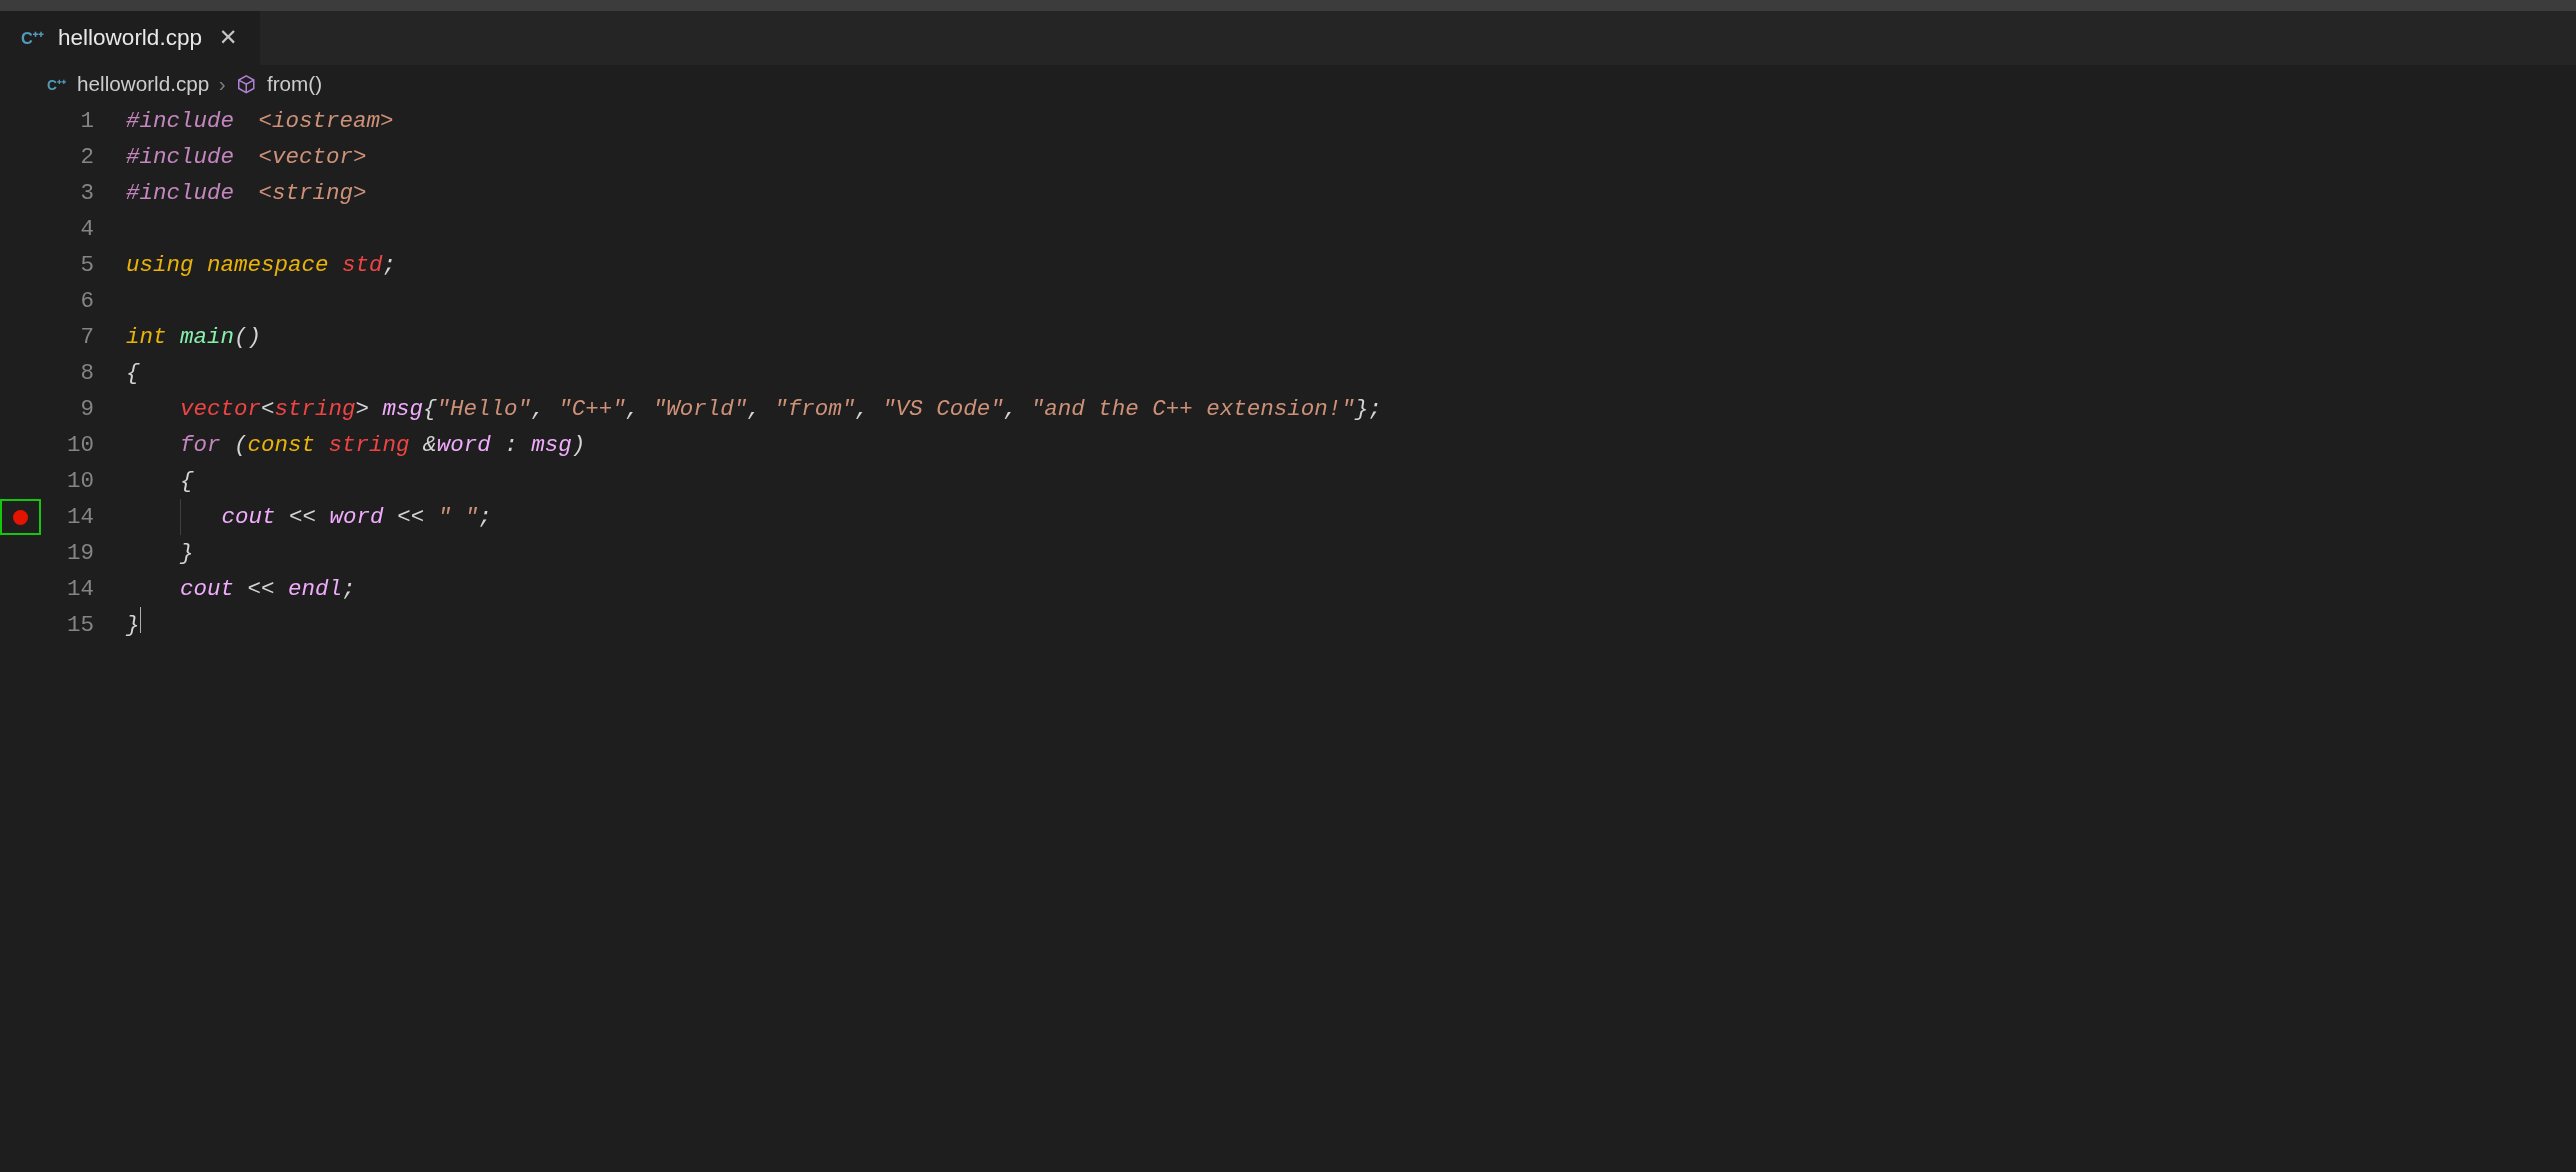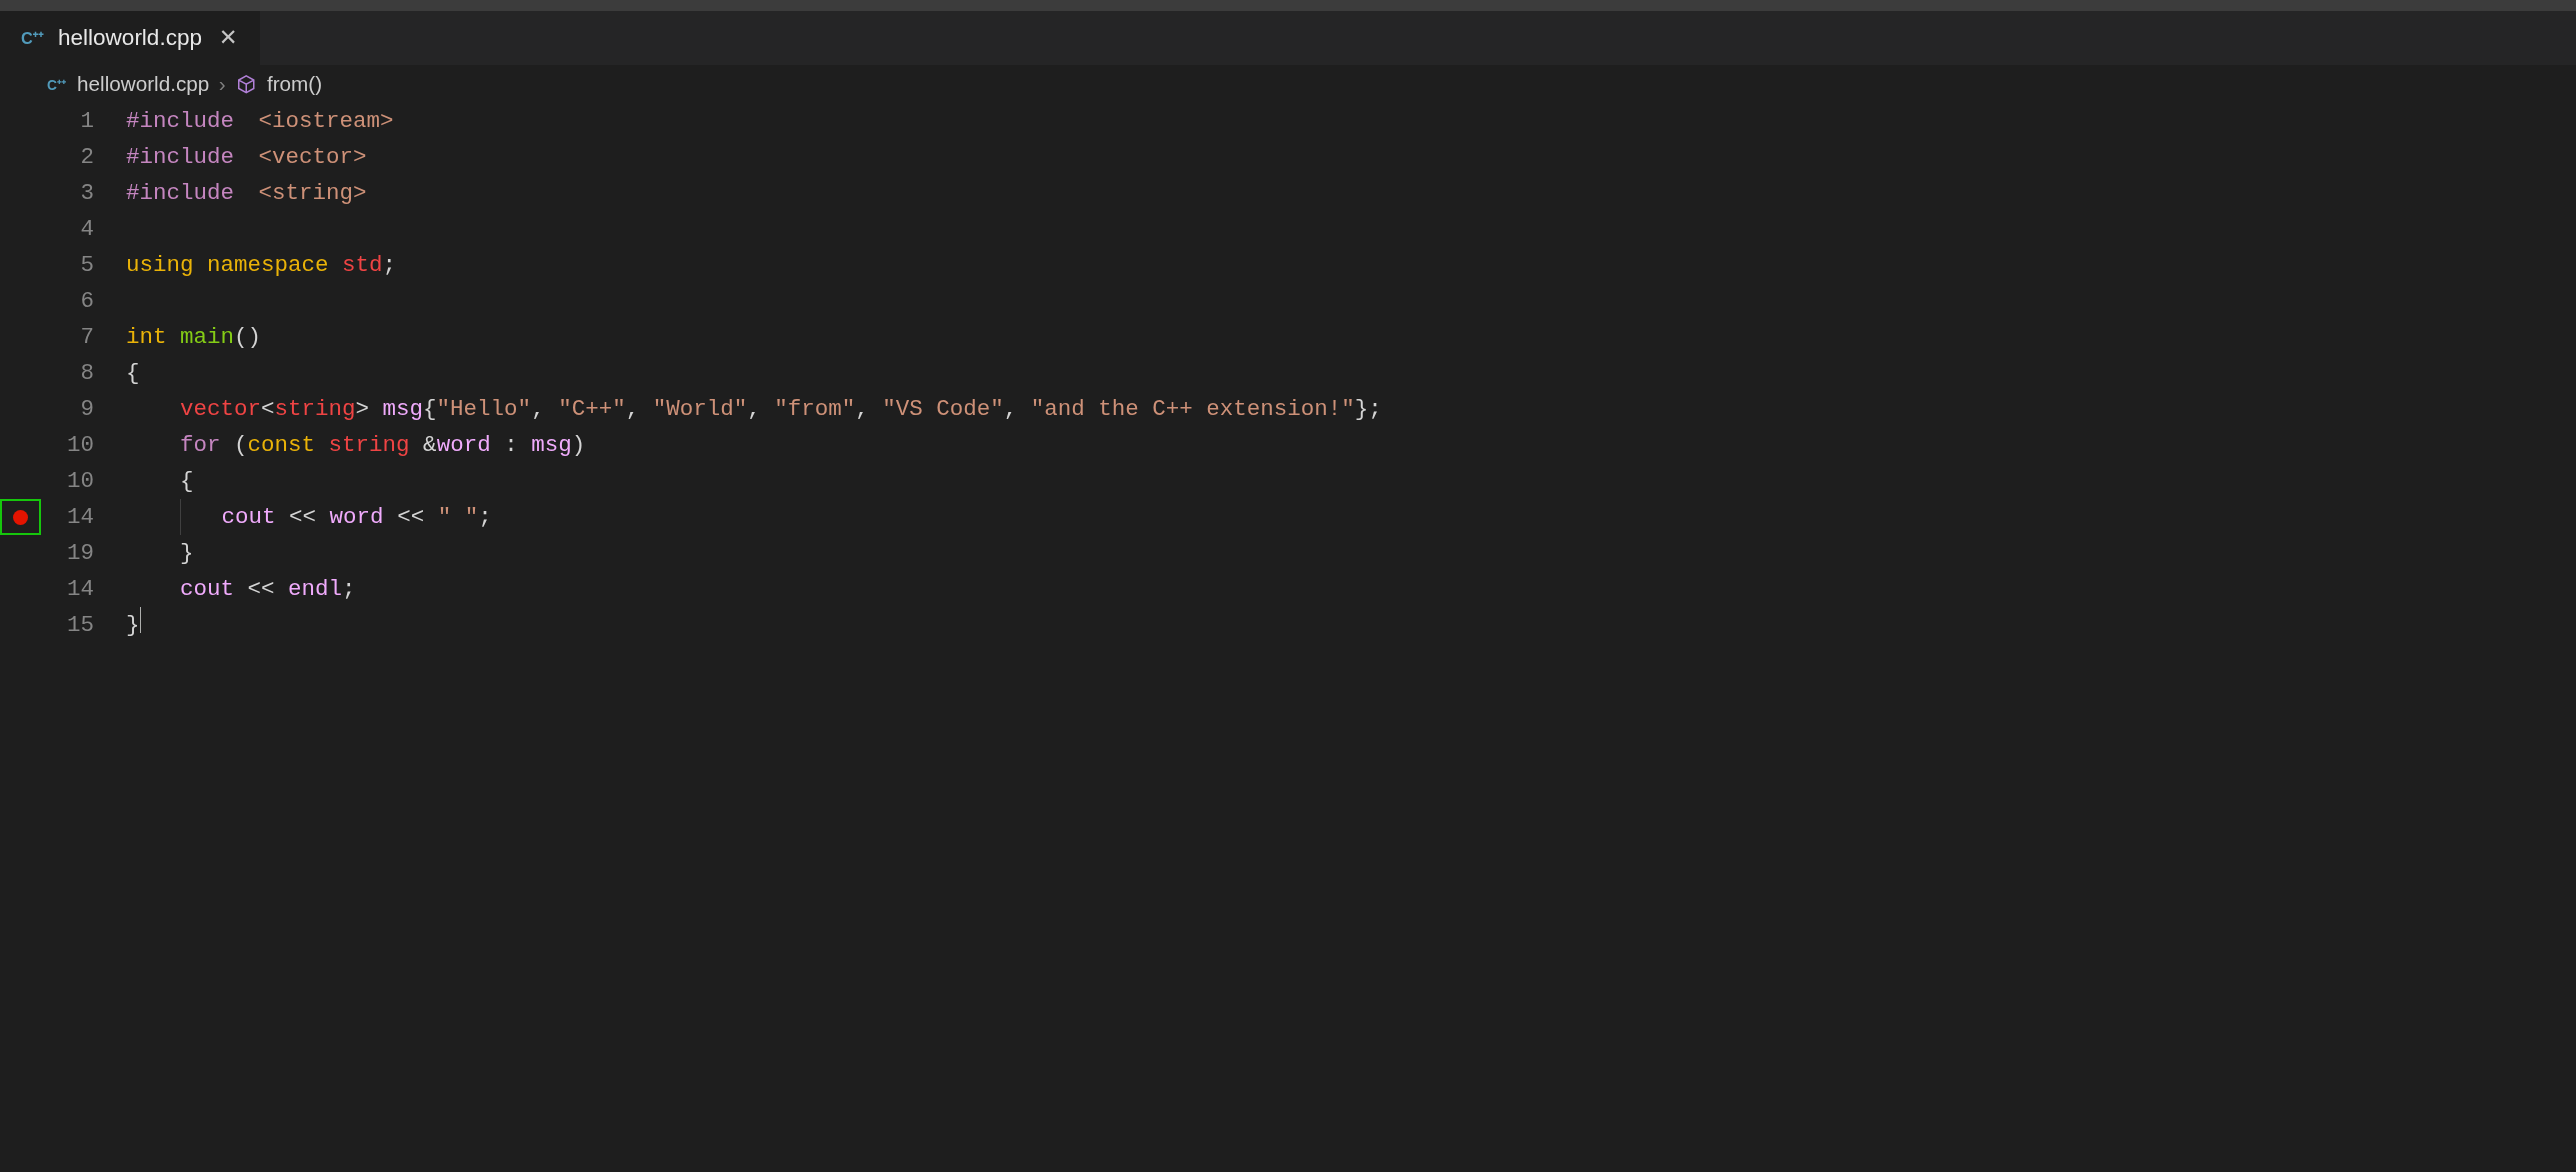--- a/index.html
+++ b/index.html
@@ -14,26 +14,26 @@
   .breadcrumb .sep { color: #808080; }
   .cube-icon { width: 22.5px; height: 22.5px; }
   .editor { flex: 1; display: flex; background: #1e1e1e; font-size: 22.5px; line-height: 36px; }
   .gutter { width: 126px; display: flex; flex-direction: column; }
   .line-gutter { display: flex; align-items: center; height: 36px; }
   .bp { width: 41px; height: 36px; display: flex; align-items: center; justify-content: center; position: relative; }
   .bp.active::after { content: ""; width: 15px; height: 15px; background: #e51400; border-radius: 50%; display: block; }
   .bp.highlighted { outline: 2.8px solid #16c60c; outline-offset: -2.8px; }
   .lineno { flex: 1; text-align: right; padding-right: 32px; color: #858585; }
   .code { flex: 1; display: flex; flex-direction: column; white-space: pre; color: #d4d4d4; }
-  .code-line { height: 36px; display: flex; align-items: flex-start; }
+  .code-line { height: 36px; display: flex; align-items: flex-start; font-style: italic; }
   .tok-preproc { color: #c586c0; }
   .tok-include-path { color: #ce9178; margin-left: 11px; }
   .tok-keyword { color: #eab308; }
   .tok-type { color: #ef4444; }
-  .tok-func { color: #84cc16; }
+  .tok-func { color: #86efac; }
   .tok-var { color: #f0abfc; }
   .tok-string { color: #ce9178; }
   .tok-control { color: #c586c0; }
   .tok-punc { color: #d4d4d4; }
   .tok-op { color: #d4d4d4; }
   .cursor { border-left: 1.9px solid #aeafad; height: 26px; display: inline-block; vertical-align: middle; }
   .indent-guide { border-left: 0.9px solid #404040; height: 100%; display: inline-block; }
 </style>
 </head>
 <body>

